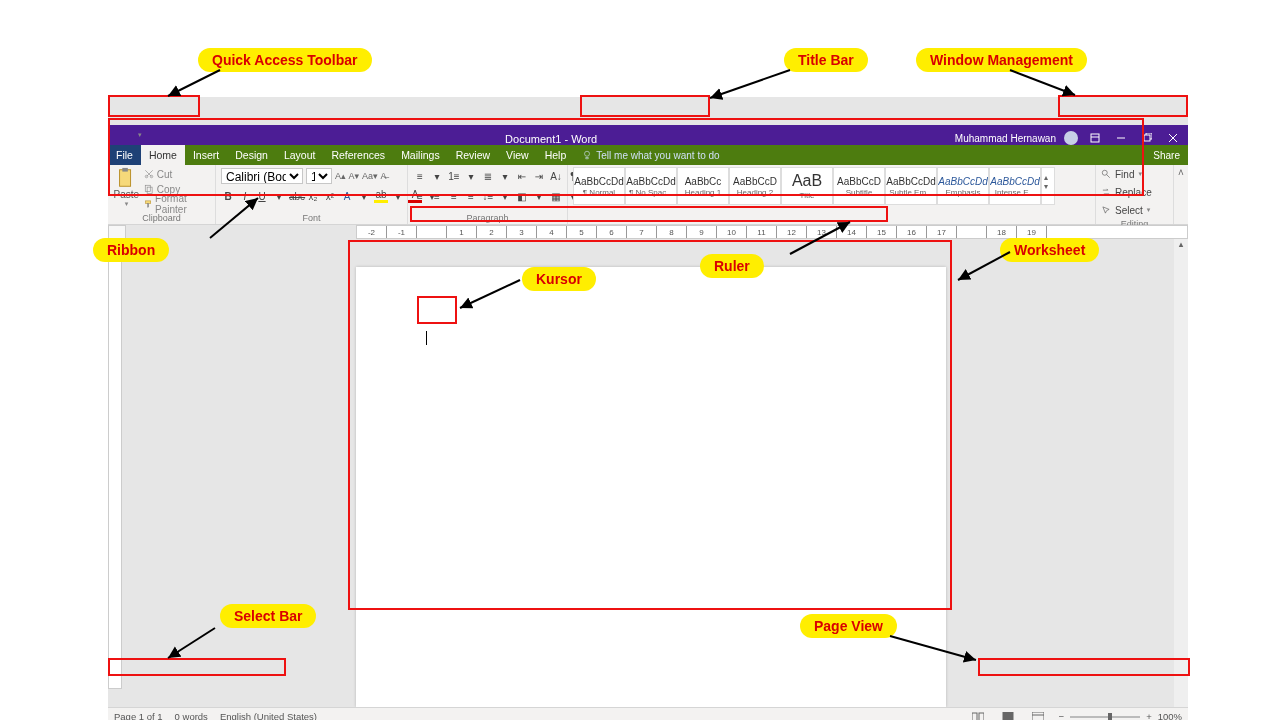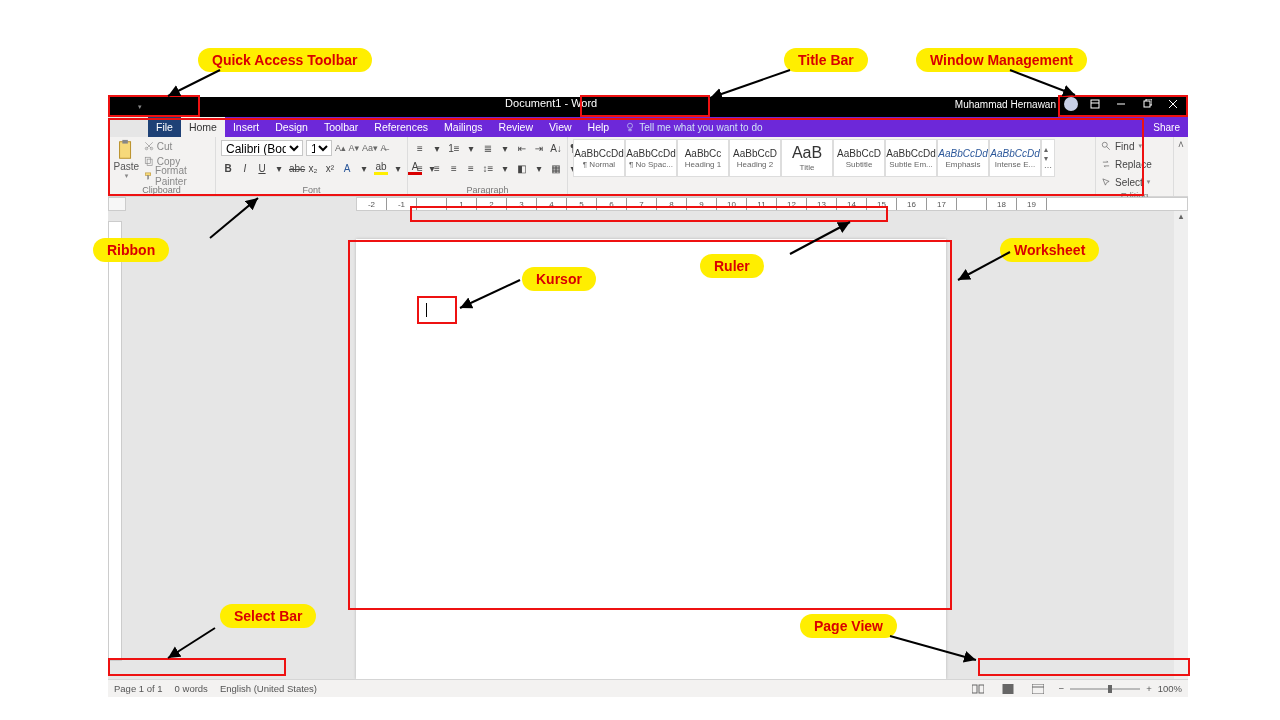--- a/index.html
+++ b/index.html
@@ -1,27 +1,27 @@
 <!DOCTYPE html>
 <html><head>
 <meta charset="utf-8">
 <style>
   * { box-sizing: border-box; margin: 0; padding: 0; font-family: "Segoe UI", Arial, sans-serif; }
   html, body { width: 1280px; height: 720px; background: #fff; overflow: hidden; position: relative; }
   .word-window { position: absolute; left: 108px; top: 97px; width: 1080px; height: 578px; background: #e6e6e6; }
   
-  .title-bar { height: 20px; background: #000000; display: flex; align-items: flex-start; color: #fff; font-size: 10px; }
+  .title-bar { height: 20px; background: #4c1d95; display: flex; align-items: flex-end; color: #fff; font-size: 10px; margin-top: 28px; }
   .qat { display: flex; align-items: center; height: 100%; padding: 0 6px; gap: 8px; }
   .title-center { flex: 1; text-align: center; font-size: 11px; }
   .title-right { display: flex; align-items: center; gap: 8px; padding-right: 6px; }
   .avatar { width: 14px; height: 14px; border-radius: 50%; background: #c7cfe6; display: inline-block; }
   .winbtn { width: 18px; height: 14px; display: inline-flex; align-items: center; justify-content: center; }
   .winbtn svg { width: 10px; height: 10px; stroke: #fff; fill: none; }
   
-  .menu-row { height: 20px; background: #6d28d9; display: flex; align-items: stretch; color: #fff; font-size: 10.5px; margin-left: 40px; }
+  .menu-row { height: 20px; background: #4d7c0f; display: flex; align-items: stretch; color: #fff; font-size: 10.5px; }
   .menu-tab { padding: 0 8px; display: flex; align-items: center; cursor: pointer; }
   .menu-tab.file { background: #1e4176; }
   .menu-tab.active { background: #f3f2f1; color: #333; }
   .tell-me { display: flex; align-items: center; gap: 4px; padding-left: 8px; color: #cfe0f6; font-size: 10px; }
   .tell-me svg { width: 10px; height: 10px; stroke: #cfe0f6; fill: none; }
   .menu-spacer { flex: 1; }
   .share { padding: 0 8px; display: flex; align-items: center; font-size: 10px; }
   
   .ribbon { height: 60px; background: #f3f2f1; border-bottom: 1px solid #d5d5d5; display: flex; font-size: 10px; color: #555; }
   .group { border-right: 1px solid #ddd; display: flex; flex-direction: column; }
@@ -121,21 +121,21 @@
           </svg>
         </span>
     </div>
   </div>
 
   <div class="menu-row">
     <div class="menu-tab file">File</div>
     <div class="menu-tab active">Home</div>
     <div class="menu-tab">Insert</div>
     <div class="menu-tab">Design</div>
-    <div class="menu-tab">Toolbar</div>
+    <div class="menu-tab">Layout</div>
     <div class="menu-tab">References</div>
     <div class="menu-tab">Mailings</div>
     <div class="menu-tab">Review</div>
     <div class="menu-tab">View</div>
     <div class="menu-tab">Help</div>
     <div class="tell-me">
       <svg viewBox="0 0 16 16">
           <circle cx="8" cy="6" r="4"></circle>
           <path d="M6 12h4v2H6z"></path>
         </svg>

